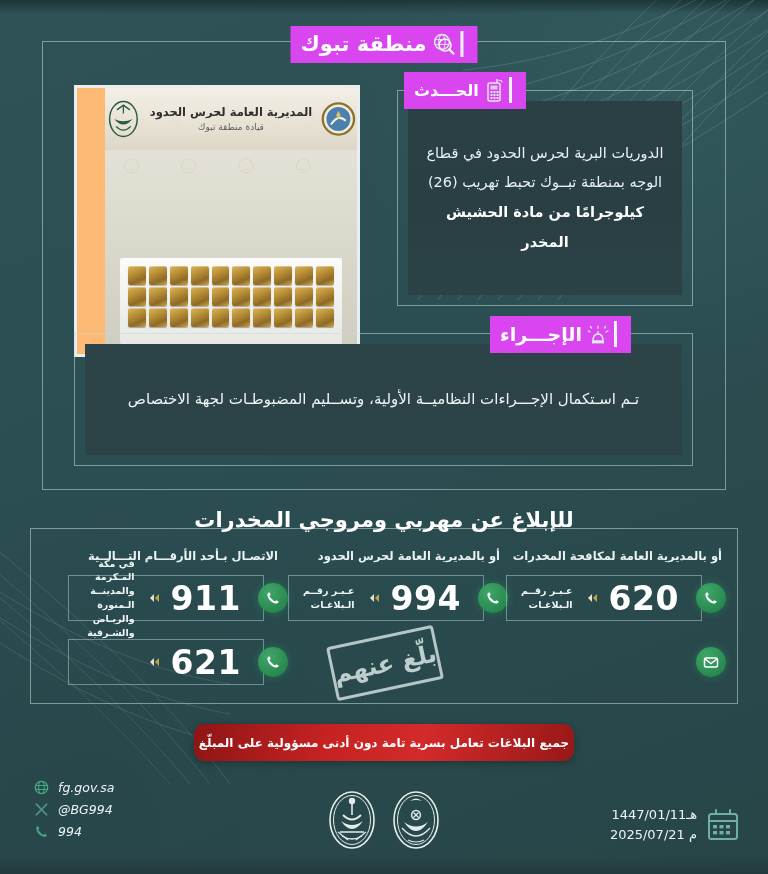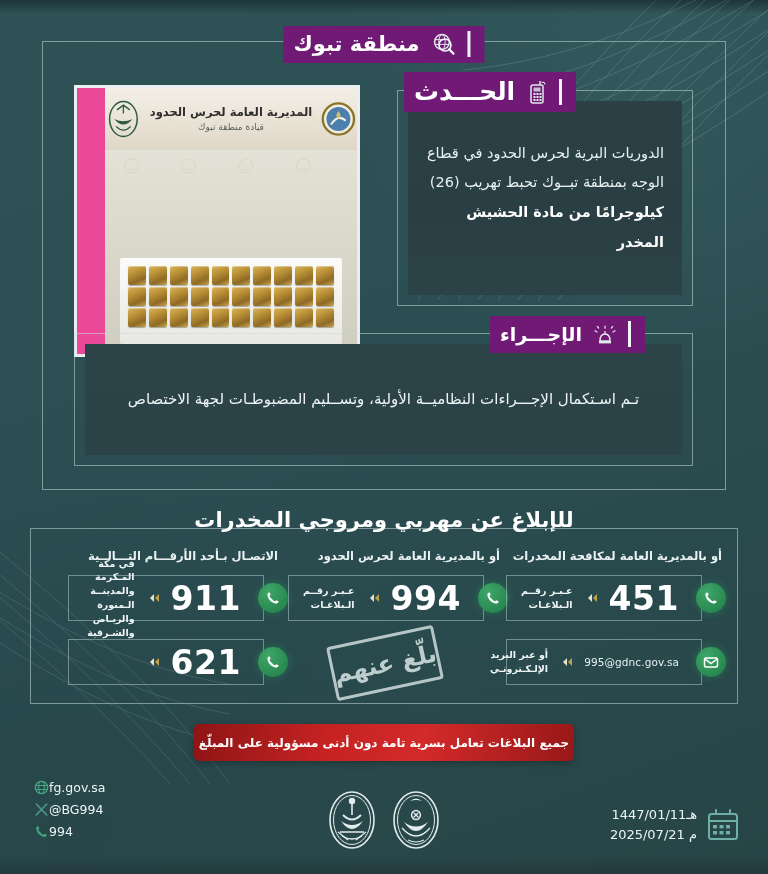--- a/index.html
+++ b/index.html
@@ -33,24 +33,24 @@
 
   
   .frame {
     position: absolute;
     border: 1px solid rgba(196,219,221,.55);
   }
 
   
   .chip {
     position: absolute;
-    background: #701a75;
+    background: #d946ef;
     display: flex;
     align-items: center;
-    gap: 11px;
+    gap: 4px;
     padding: 5px 14px 6px 10px;
     z-index: 5;
   }
   .chip .chip-label {
     color: #ffffff;
     font-weight: bold;
     letter-spacing: .4px;
     white-space: nowrap;
   }
   .chip .bar {
@@ -63,21 +63,21 @@
   #region-chip .chip-label { font-size: 21px; }
 
   
   #outer-frame { top: 41px; left: 42px; right: 42px; height: 449px; }
 
   
   #photo {
     position: absolute; top: 85px; left: 74px; width: 286px; height: 272px;
     border: 3px solid #e9eff0;
     overflow: hidden;
-    background: #ec4899;
+    background: #fdba74;
     padding-left: 28px;
   }
   .photo-top {
     height: 62px; position: relative;
     background: linear-gradient(#f3efe6 0%, #e9e3d6 55%, #ded7c8 100%);
     display: flex; align-items: center; justify-content: center; gap: 8px;
   }
   .photo-top .emb { position:absolute; inset:0; opacity:.3; }
   .photo-titles { text-align: center; line-height: 1.25; position: relative; }
   .photo-titles .t1 { font-size: 11.5px; font-weight: bold; color: #2f2f2f; white-space: nowrap;}
@@ -96,30 +96,30 @@
   .brick-row { display:flex; gap: 3px; height: 19px; margin-bottom: 2px; }
   .brick {
     flex: 1;
     border-radius: 2px;
     background: linear-gradient(155deg,#d9b45c 0%,#b98f35 38%,#8e6a26 72%,#c9a54d 100%);
     box-shadow: inset 0 1px 0 rgba(255,255,255,.35), 0 1px 1px rgba(0,0,0,.3);
   }
 
   
   #event-chip { top: 72px; left: 404px; }
-  #event-chip .chip-label { font-size: 25px; letter-spacing: 1px; }
+  #event-chip .chip-label { font-size: 16px; letter-spacing: 1px; }
   #event-frame { top: 90px; left: 397px; width: 296px; height: 216px; }
   #event-body {
     position: absolute; top: 101px; left: 408px; width: 274px; height: 194px;
     background: linear-gradient(180deg, #2b4044 0%, #2a3f43 60%, #2b4347 100%);
     display: flex; align-items: center; justify-content: center;
     padding: 14px 18px;
   }
   #event-text {
-    color: #e8f1f2; font-size: 14.5px; line-height: 2.05; text-align: right;
+    color: #e8f1f2; font-size: 14.5px; line-height: 2.05; text-align: center;
   }
   #event-text .em { font-weight: bold; color: #ffffff; }
 
   
   #proc-chip { top: 316px; left: 490px; }
   #proc-chip .chip-label { font-size: 19px; letter-spacing: 1px; }
   #proc-frame { top: 333px; left: 74px; width: 619px; height: 133px; }
   #proc-body {
     position: absolute; top: 344px; left: 85px; width: 597px; height: 111px;
     background: linear-gradient(180deg,#2c4448 0%, #2b4246 100%);
@@ -185,30 +185,30 @@
 
   
   #stamp {
     position: absolute; top: 634px; left: 329px; width: 112px; height: 58px;
     transform: rotate(-12deg);
   }
 
   
   #banner {
     position: absolute; top: 724px; left: 50%; transform: translateX(-50%);
-    width: 380px; height: 37px; border-radius: 5px;
+    width: 380px; height: 37px; border-radius: 11px;
     background: linear-gradient(100deg, #8e1515 0%, #c62222 35%, #d32a2a 60%, #981818 100%);
     display: flex; align-items: center; justify-content: center;
     box-shadow: 0 2px 7px rgba(0,0,0,.28);
   }
   #banner span { color: #fff; font-size: 12px; font-weight: bold; }
 
   
   #footer-links { position: absolute; bottom: 28px; left: 34px; }
-  .flink { display:flex; align-items:flex-start; gap: 0; margin-bottom: 7px; direction: ltr; }
+  .flink { display:flex; align-items:flex-start; gap: 9px; margin-bottom: 7px; direction: ltr; font-style: italic; }
   .flink .fi { width: 15px; height: 15px; flex: none; }
   .flink span { color: #eef4f5; font-size: 12.5px; }
 
   #footer-logos {
     position: absolute; bottom: 22px; left: 50%; transform: translateX(-50%);
     display: flex; gap: 8px; align-items: center;
   }
 
   #footer-date {
     position: absolute; bottom: 30px; right: 28px;
@@ -451,45 +451,36 @@
   </div>
   <div class="badge">
     <svg width="16" height="16" viewBox="0 0 16 16">
       <path d="M4.4,2.2 C3.2,2.6 2.2,3.8 2.4,5.1 c0.5,4.2 4.3,8 8.5,8.5 1.3,0.2 2.5,-0.8 2.9,-2 l-2.6,-1.3 -1.3,1.3 C8.4,10.8 5.2,7.6 4.4,6.1 L5.7,4.8 z" fill="#fff"></path>
     </svg>
   </div>
 </div>
 
 <div class="contact" id="c-995">
   <div class="cbox">
-    <div class="num">451</div>
+    <div class="num">620</div>
     <svg class="dia" viewBox="0 0 18 12">
       <path d="M6,6 l4,-4 v8 z" fill="#e8e2cc"></path>
         <path d="M11,6 l4,-4 v8 z" fill="#c2a249"></path>
     </svg>
     <div class="desc">عـبـر رقــم
 الـبلاغـات</div>
   </div>
   <div class="badge">
     <svg width="16" height="16" viewBox="0 0 16 16">
       <path d="M4.4,2.2 C3.2,2.6 2.2,3.8 2.4,5.1 c0.5,4.2 4.3,8 8.5,8.5 1.3,0.2 2.5,-0.8 2.9,-2 l-2.6,-1.3 -1.3,1.3 C8.4,10.8 5.2,7.6 4.4,6.1 L5.7,4.8 z" fill="#fff"></path>
     </svg>
   </div>
 </div>
 
 <div class="contact" id="c-mail">
-  <div class="cbox">
-    <div class="mail">995@gdnc.gov.sa</div>
-    <svg class="dia" viewBox="0 0 18 12">
-      <path d="M6,6 l4,-4 v8 z" fill="#e8e2cc"></path>
-        <path d="M11,6 l4,-4 v8 z" fill="#c2a249"></path>
-    </svg>
-    <div class="desc">أو عبر البريد
-الإلـكـترونـي</div>
-  </div>
   <div class="badge">
     <svg width="16" height="16" viewBox="0 0 16 16">
       <rect x="1.5" y="4" width="13" height="9" rx="1.5" fill="none" stroke="#fff" stroke-width="1.5"></rect>
       <path d="M2,5 L8,9.6 L14,5" fill="none" stroke="#fff" stroke-width="1.5"></path>
     </svg>
   </div>
 </div>
 
 <svg id="stamp" viewBox="0 0 112 58">
   <rect x="3" y="3" width="106" height="52" rx="2" fill="none" stroke="#cfdcdd" stroke-width="3" opacity=".85"></rect>

